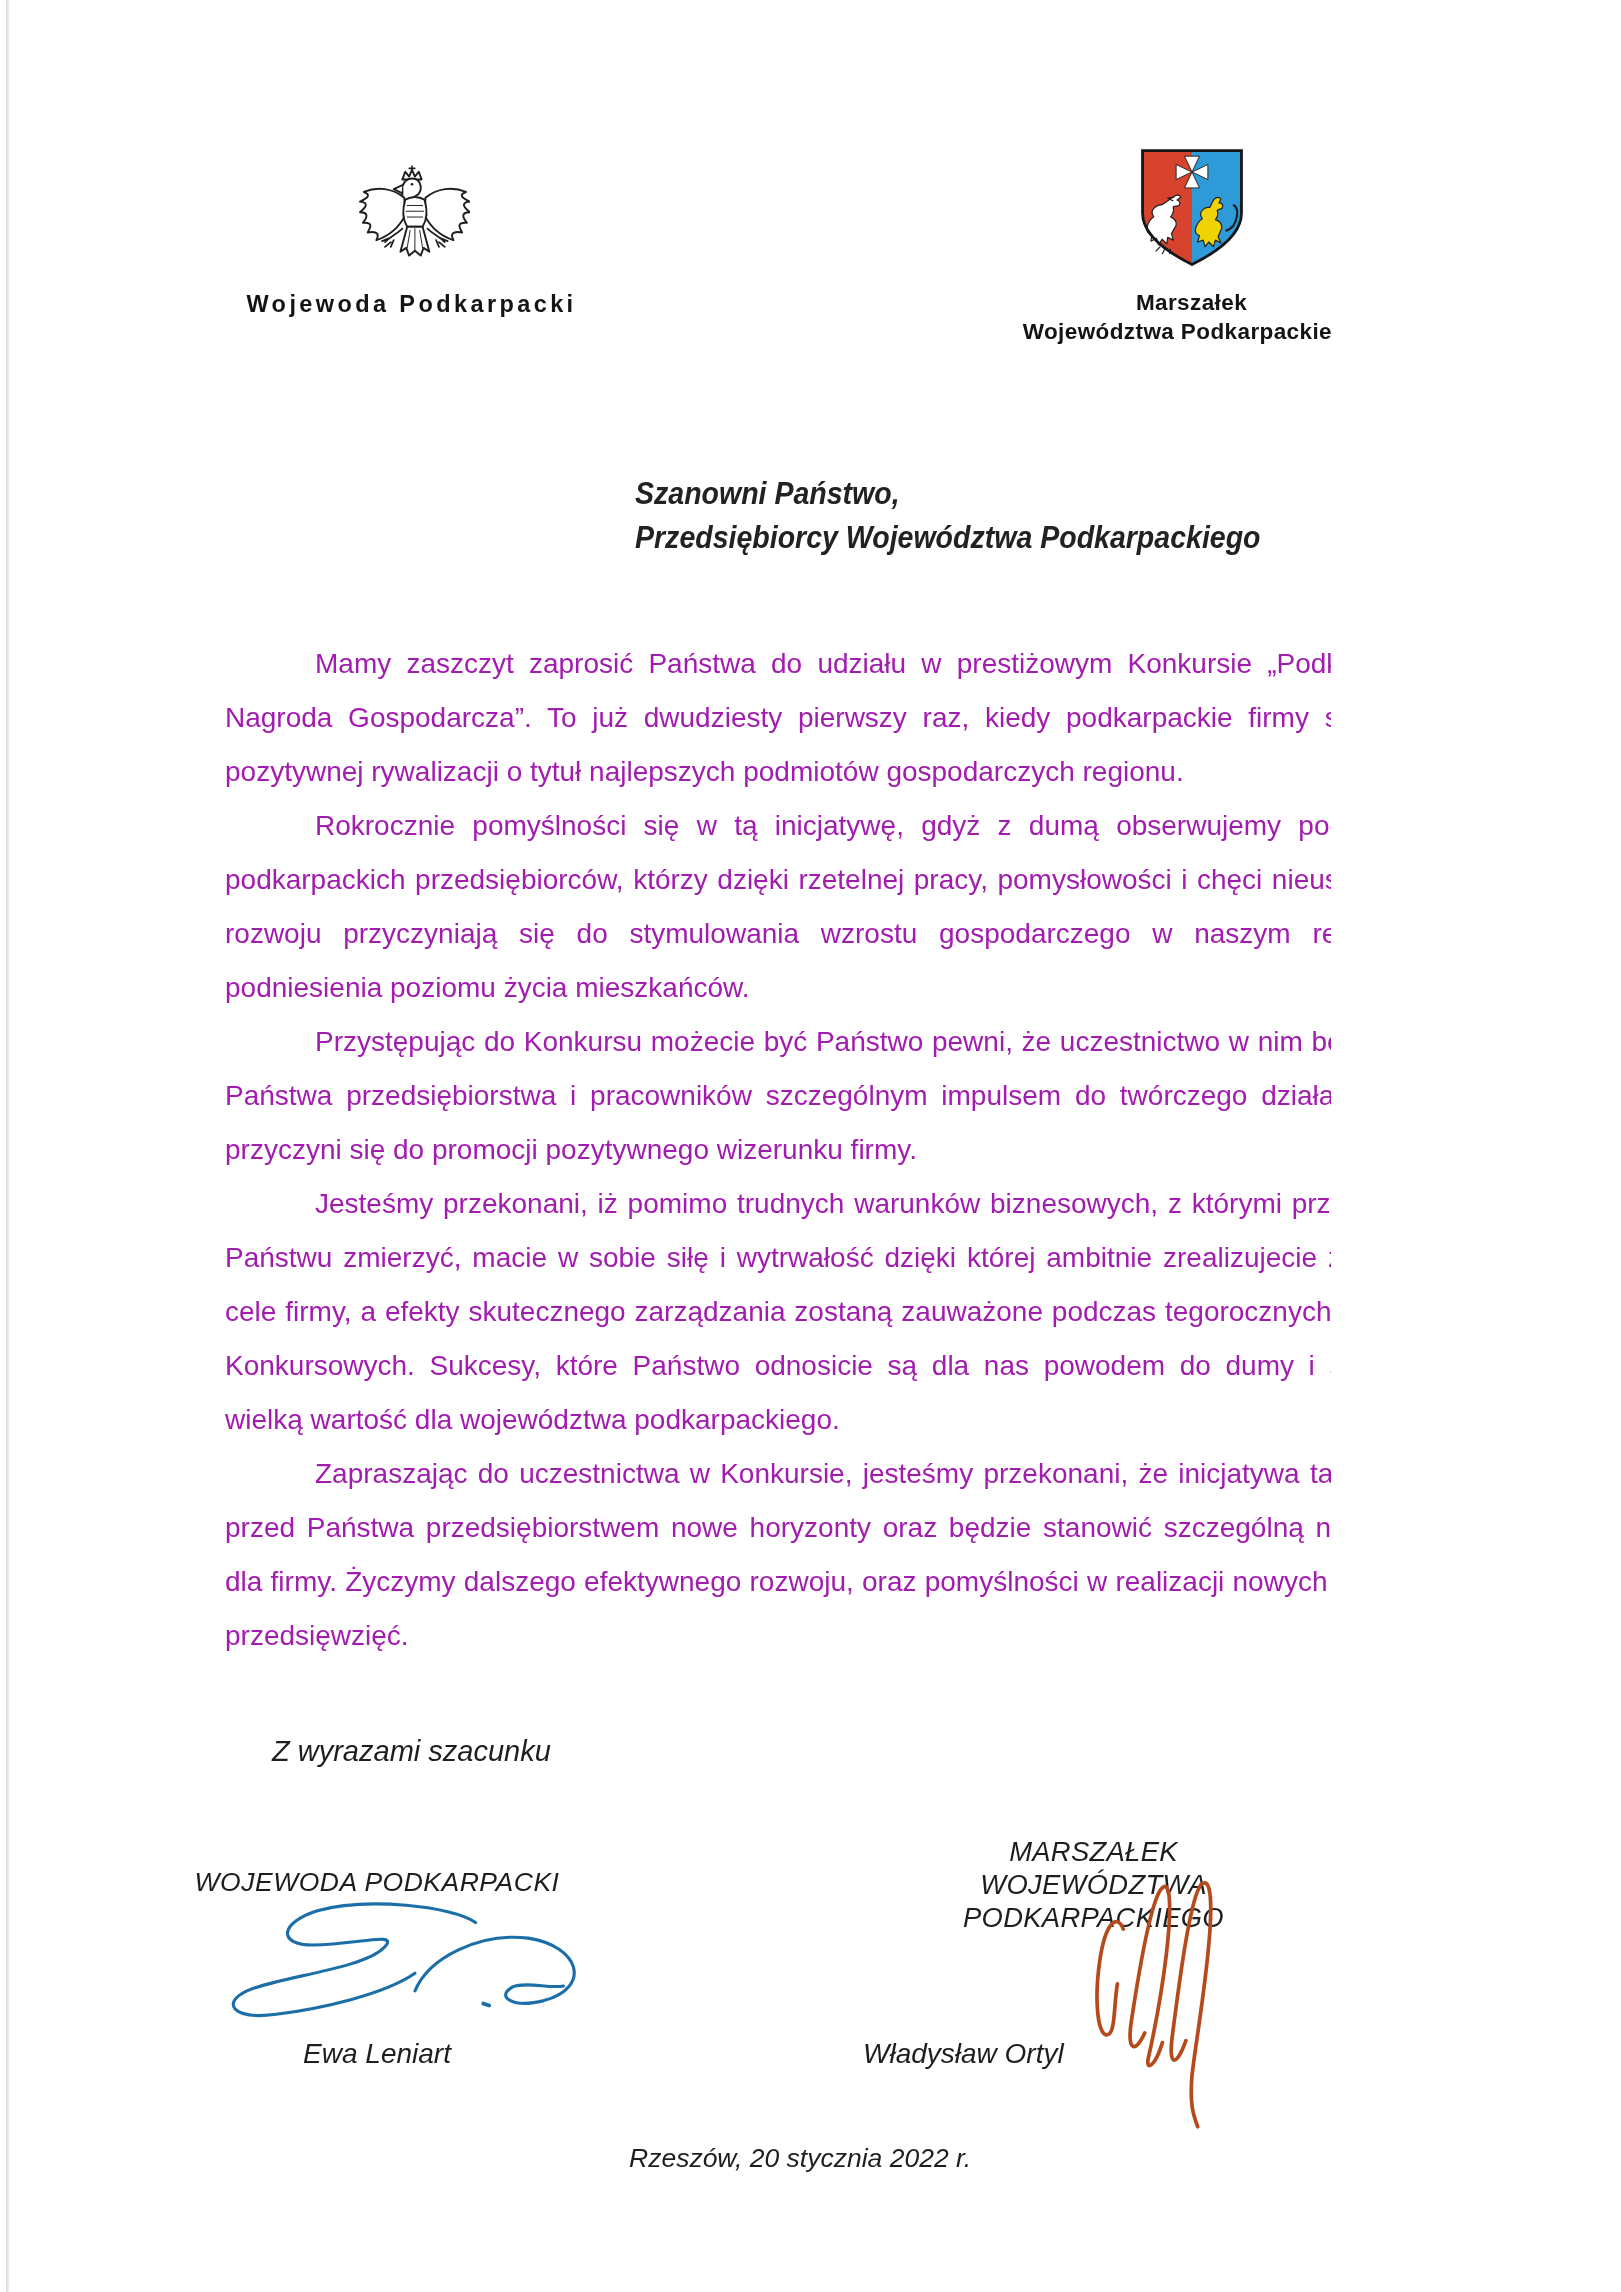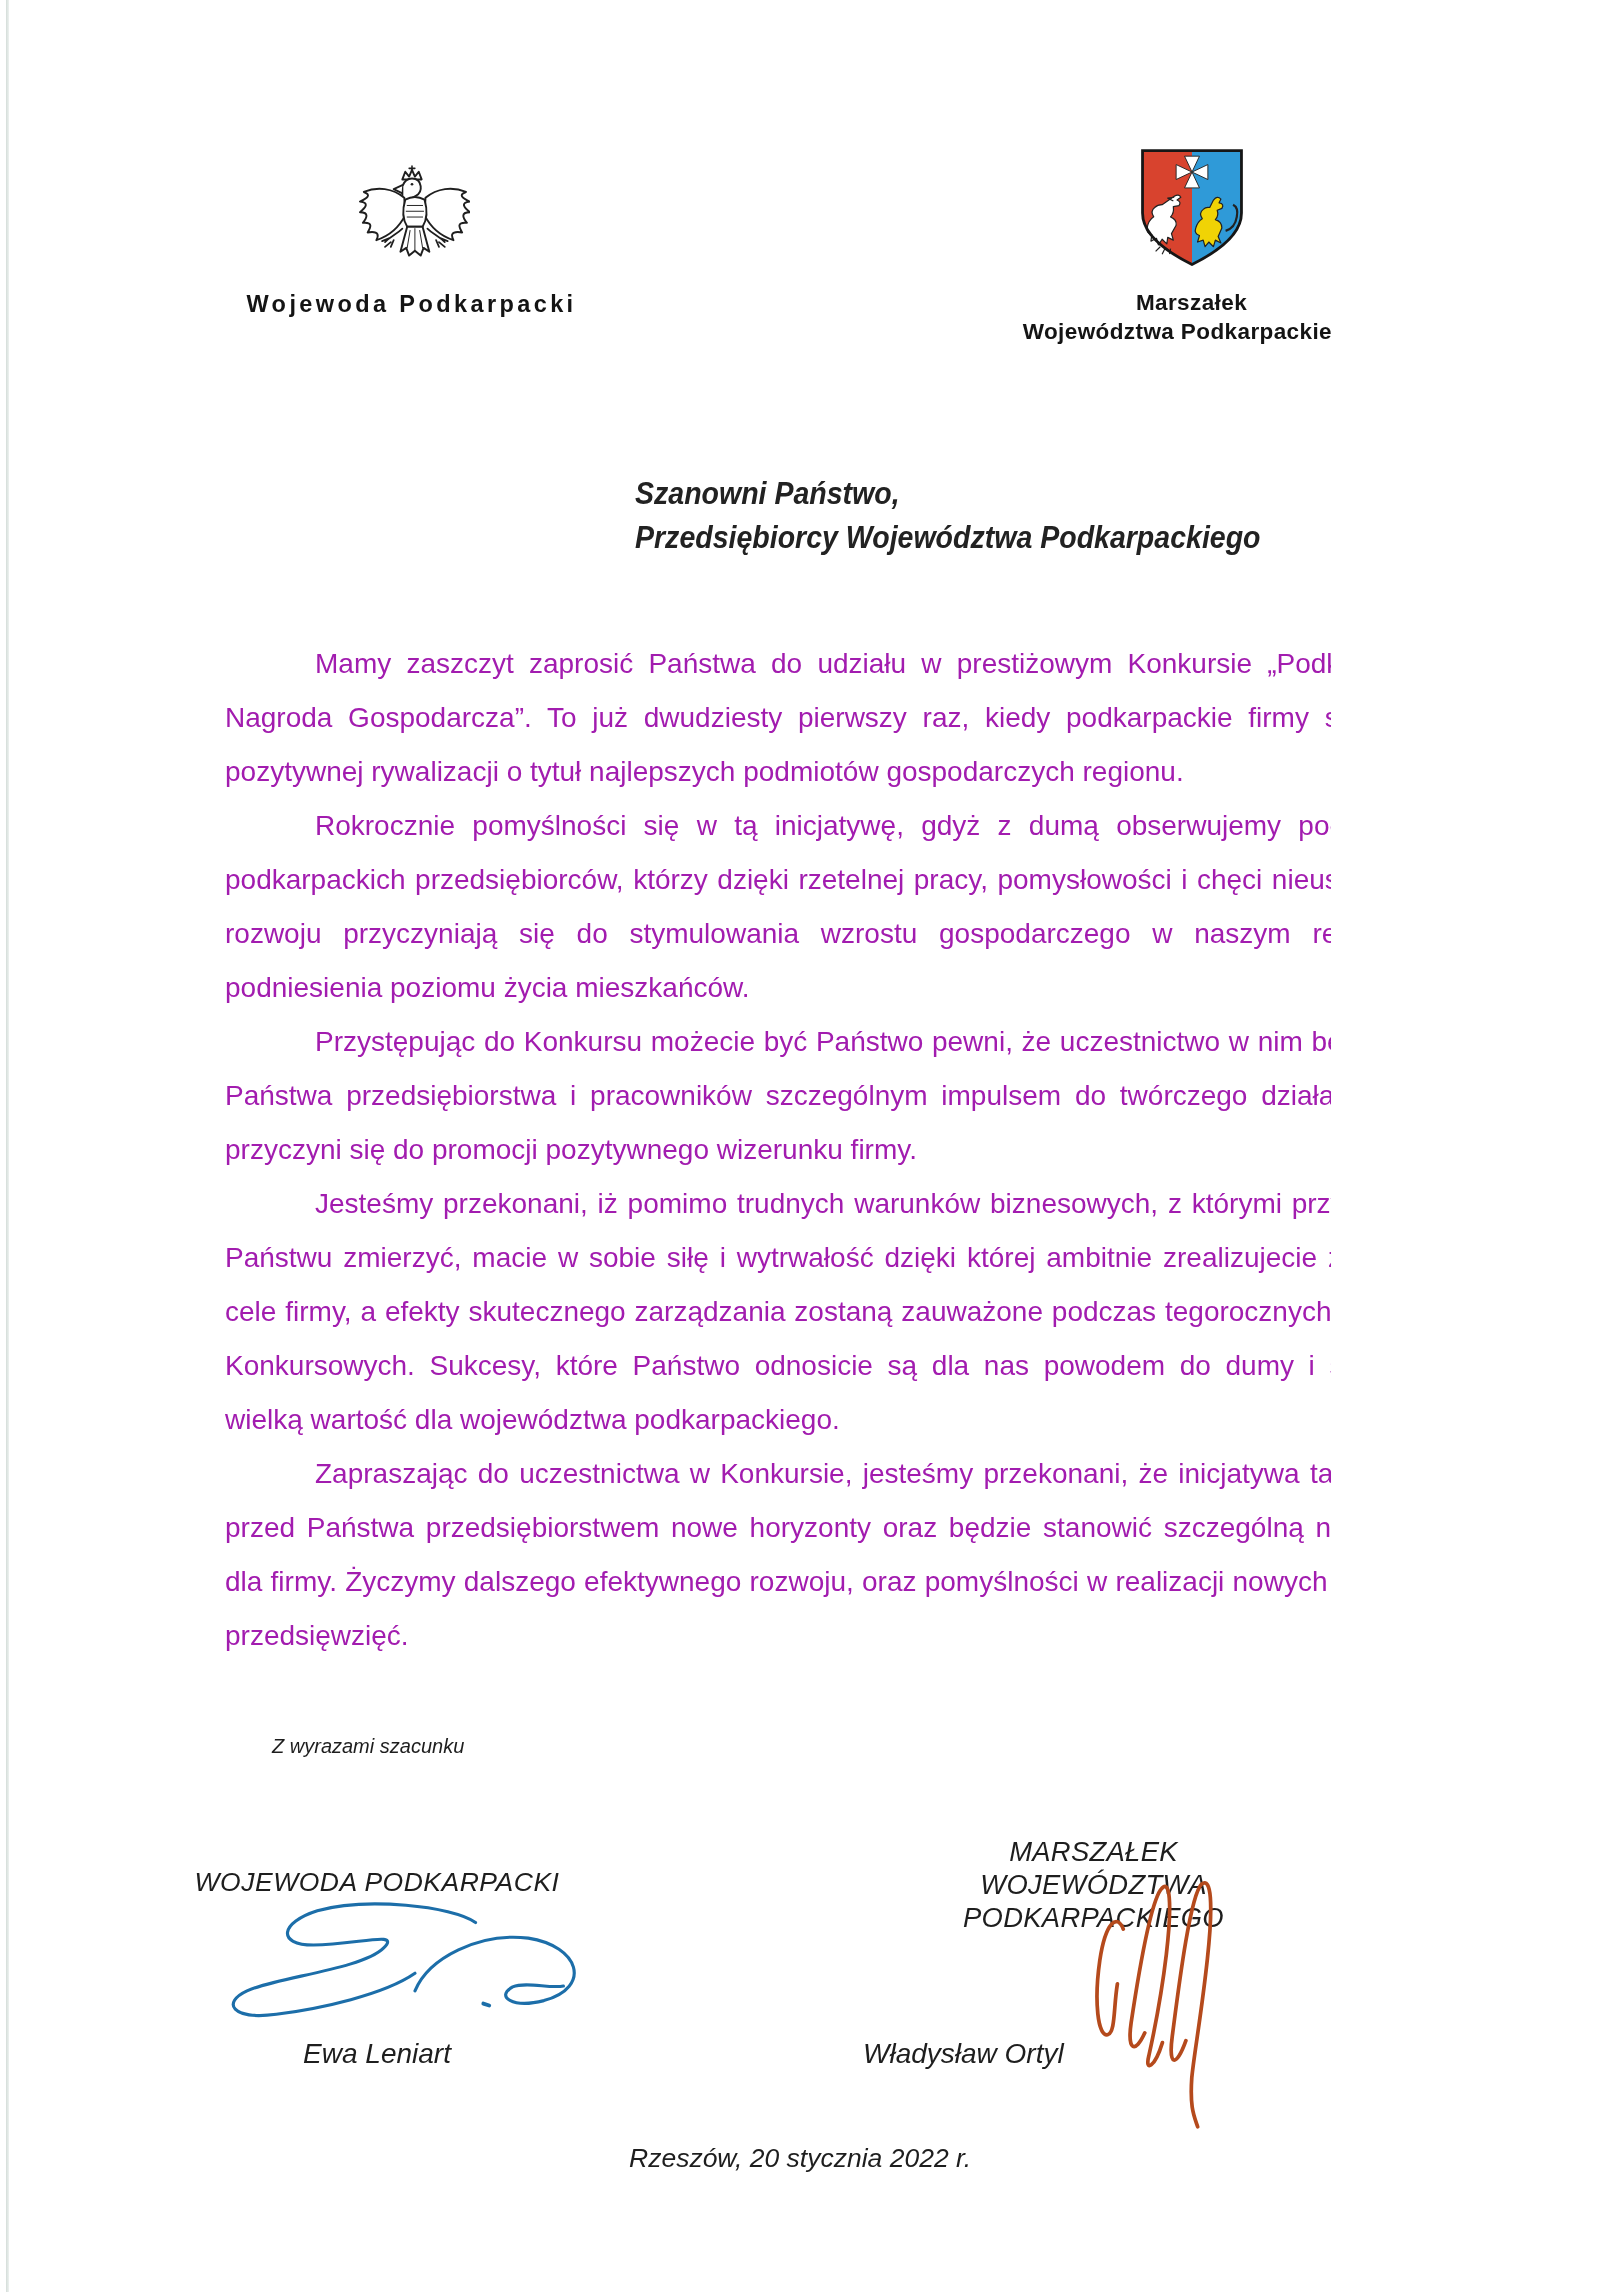--- a/index.html
+++ b/index.html
@@ -27,21 +27,21 @@
     font-style:italic; line-height:44px; color:#222; white-space:nowrap;
     transform:scaleX(.92); transform-origin:0 0;
   }
   .body-text {
     position:absolute; left:225px; top:637px; width:1215px;
     font-size:28px; line-height:54px; text-align:justify;
     color:#a21caf;
   }
   .body-text p { margin:0; text-indent:90px; }
   .closing {
-    position:absolute; left:272px; top:1735px; font-size:20px; font-style:italic;
+    position:absolute; left:272px; top:1735px; font-size:29px; font-style:italic;
   }
   .sig-title-left {
     position:absolute; left:191px; top:1867px; width:372px; text-align:center;
     font-size:26.5px; font-style:italic; letter-spacing:0.5px; white-space:nowrap;
   }
   .sig-title-right {
     position:absolute; left:863px; top:1835px; width:461px; text-align:center;
     font-size:27.4px; font-style:italic; line-height:33px; letter-spacing:0.3px;
   }
   .sig-name-left {

